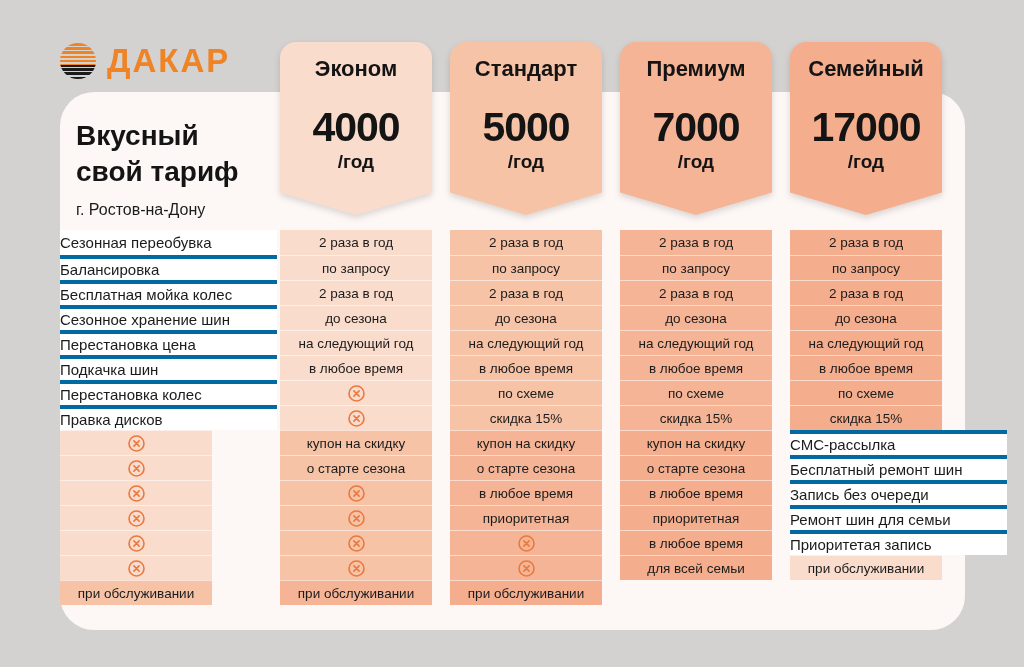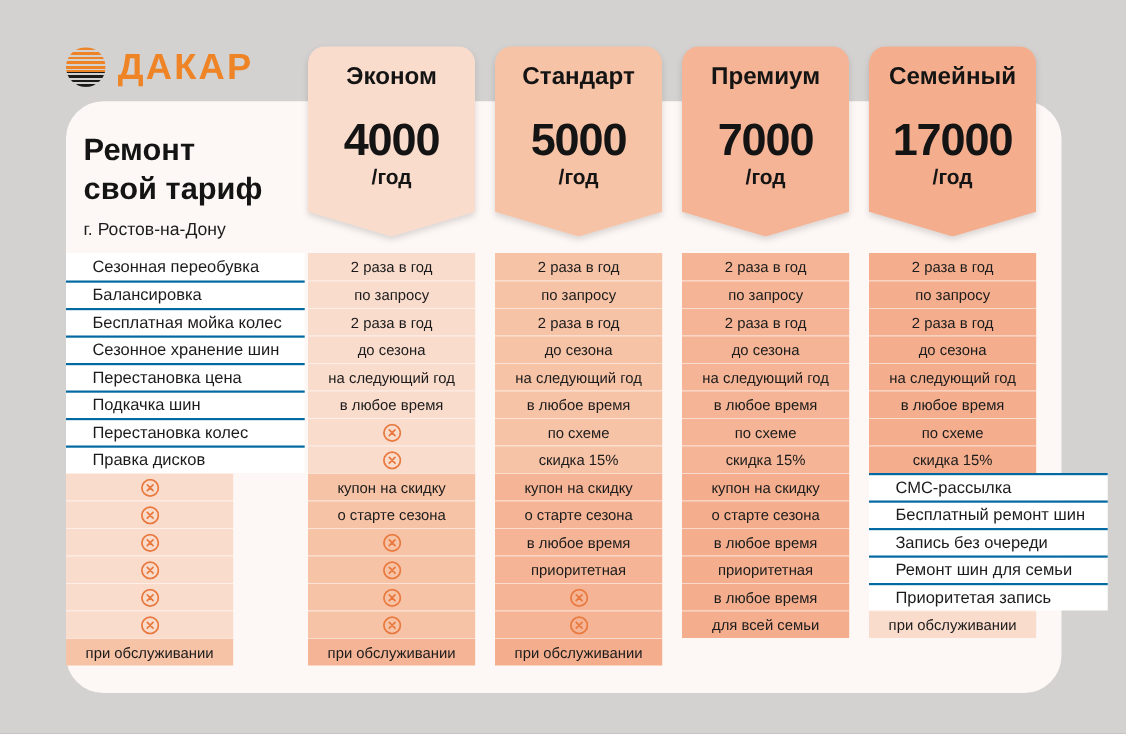--- a/index.html
+++ b/index.html
@@ -40,45 +40,45 @@
   .banner-price { font-size:41px; font-weight:bold; margin-top:22px; letter-spacing:-1px; }
   .banner-period{ font-size:19px; font-weight:bold; }
 
   
   .table {
     position:absolute; left:60px; top:230px;
     display:grid; grid-template-columns:220px 170px 170px 170px 152px;
   }
   .cell { height:25px; display:flex; align-items:center; }
   .cell-label {
-    width:217px; background:#ffffff; padding-left:24px;
+    width:217px; background:#ffffff; padding-left:0;
     font-size:15px; color:#1b1b1b; white-space:nowrap;
   }
   .cell-value {
     width:152px; justify-content:center;
     font-size:13.5px; color:#1b1b1b; white-space:nowrap;
   }
-  .bt-l { border-top:2px solid #0369a1; }
+  .bt-l { border-top:4px solid #0369a1; }
   .bt-v { border-top:1px solid rgba(255,255,255,0.55); }
   .xicon { display:inline-flex; }
 </style>
 </head>
 <body>
 
 <div class="page">
 
   <div class="logo">
     <span class="logo-icon"></span>
     <span class="logo-text">ДАКАР</span>
   </div>
 
   <div class="panel">
     <div class="intro">
       <div class="intro-title">
-        <div>Ремонт</div>
+        <div>Вкусный</div>
         <div>свой тариф</div>
       </div>
       <div class="intro-city">г. Ростов-на-Дону</div>
     </div>
   </div>
 
   <div class="banners">
       <div class="banner-wrap">
         <div class="banner" style="background: rgb(250, 220, 205);">
           <div class="banner-name">Эконом</div>

